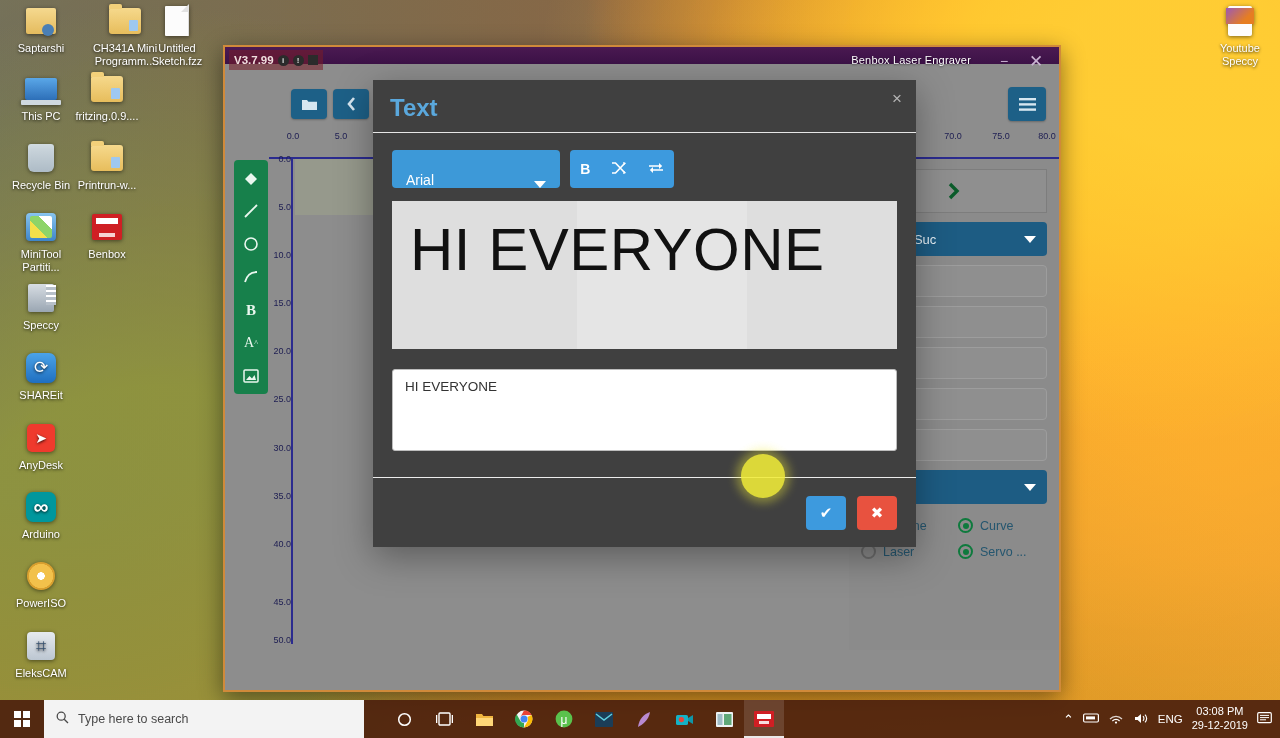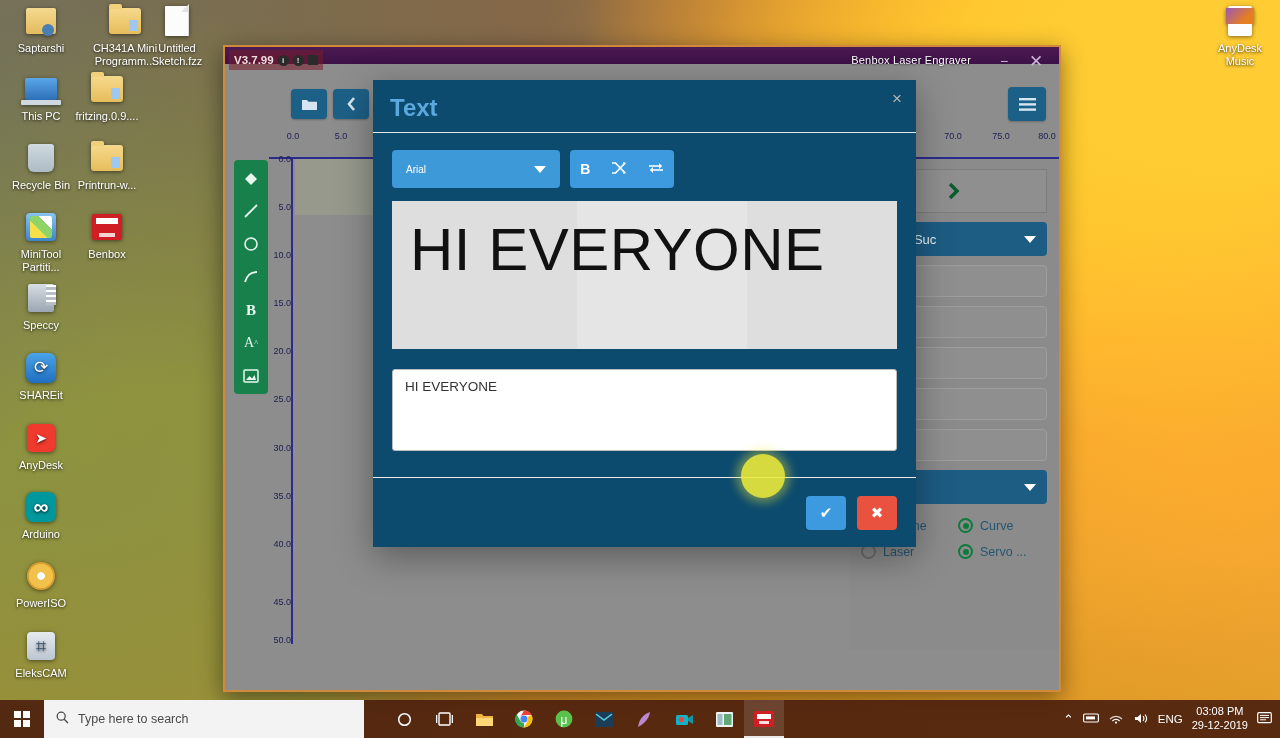--- a/index.html
+++ b/index.html
@@ -152,29 +152,29 @@
   .radio.on{ border-color:#0e7a3d; position:relative;}
   .radio.on:after{content:"";position:absolute;inset:2.5px;border-radius:50%;background:#0e7a3d;}
   #outline-label{ position:absolute; left:-9px; top:8px; font-size:12px; color:#4a4a4a;}
 
   #statusbar{ position:absolute; left:0; right:0; bottom:0; height:40px;
       background:#8d8d8d; color:#2f2f2f; font-size:11.5px;
       padding:8px 0 0 52px;}
 
   
   #modal{ position:absolute; left:371px; top:78px; width:543px; height:467px;
-     background:#0c4a6e; box-shadow:0 10px 34px rgba(0,0,0,.35); }
+     background:#404040; box-shadow:0 10px 34px rgba(0,0,0,.35); }
   #modal-head{ height:53px; border-bottom:1px solid #e6e6e6; position:relative;}
   #modal-title{ position:absolute; left:17px; top:14px; font-size:24px;
      font-weight:bold; color:#5aa8dd; }
   #modal-x{ position:absolute; right:14px; top:9px; font-size:17px; color:#b4b4b4;}
   #modal-body{ padding:17px 19px 0 19px; }
   .mrow{ display:flex; gap:10px; }
-  .sel{ height:38px; border-radius:4px; color:#fff; display:flex; align-items:center;
-     justify-content:space-between; padding:0 14px; font-size:10px; }
+  .sel{ height:38px; border-radius:4px; color:#fff; display:flex; align-items:flex-end;
+     justify-content:space-between; padding:0 14px; font-size:14px; }
   #sel-font{ width:168px; background:#3d99d8;}
   #sel-size{ width:168px; background:#4ea3dd;}
   #fmt-group{ width:104px; height:38px; border-radius:4px; background:#3d9ade;
      display:flex; align-items:center; justify-content:space-around; color:#fff;
      font-size:14px;}
   .caret{ width:0;height:0;border-left:6px solid transparent;border-right:6px solid transparent;
      border-top:7px solid #fff;}
   #preview{ margin-top:13px; height:148px; background:#dedede; position:relative; overflow:hidden;}
   #preview-band{ position:absolute; left:185px; top:0; width:170px; bottom:0;
       background:rgba(255,255,255,.22);}
@@ -302,21 +302,21 @@
   <div class="dicon" style="left:4px;top:629px">
     <span class="glyph">
         <span class="ic-eleks"></span>
       </span>
     <span class="lbl">EleksCAM</span>
   </div>
   <div class="dicon" style="left:1203px;top:4px">
     <span class="glyph">
         <span class="ic-ytm"></span>
       </span>
-    <span class="lbl">AnyDesk Music</span>
+    <span class="lbl">Youtube Speccy</span>
   </div>
 </div>
 
 <div id="app">
   <div id="titlebar">
     <div id="vbadge">
       <span>V3.7.99</span>
       <span class="tb-dot">i</span>
       <span class="tb-dot">!</span>
       <span class="tb-flag"></span>

